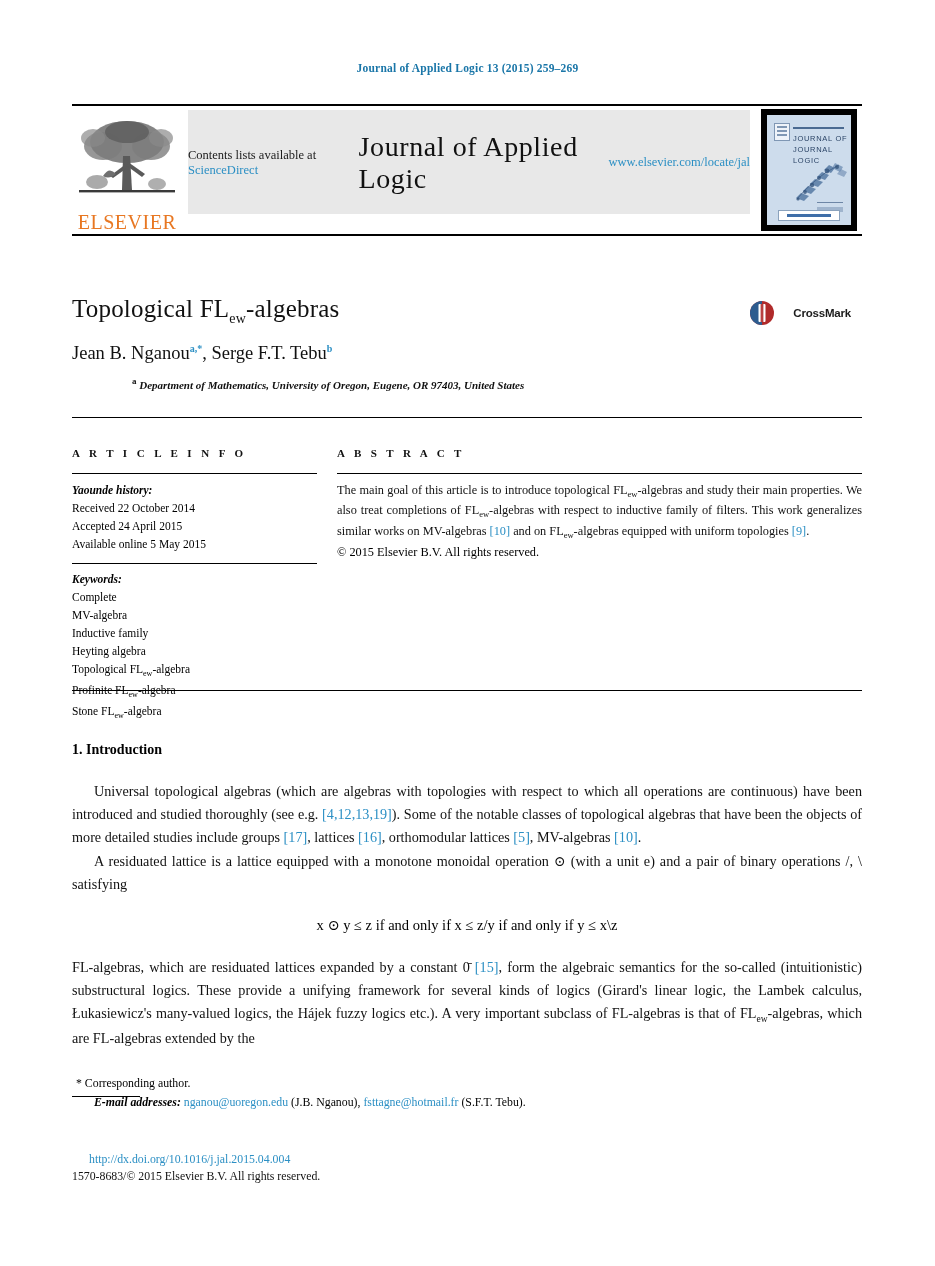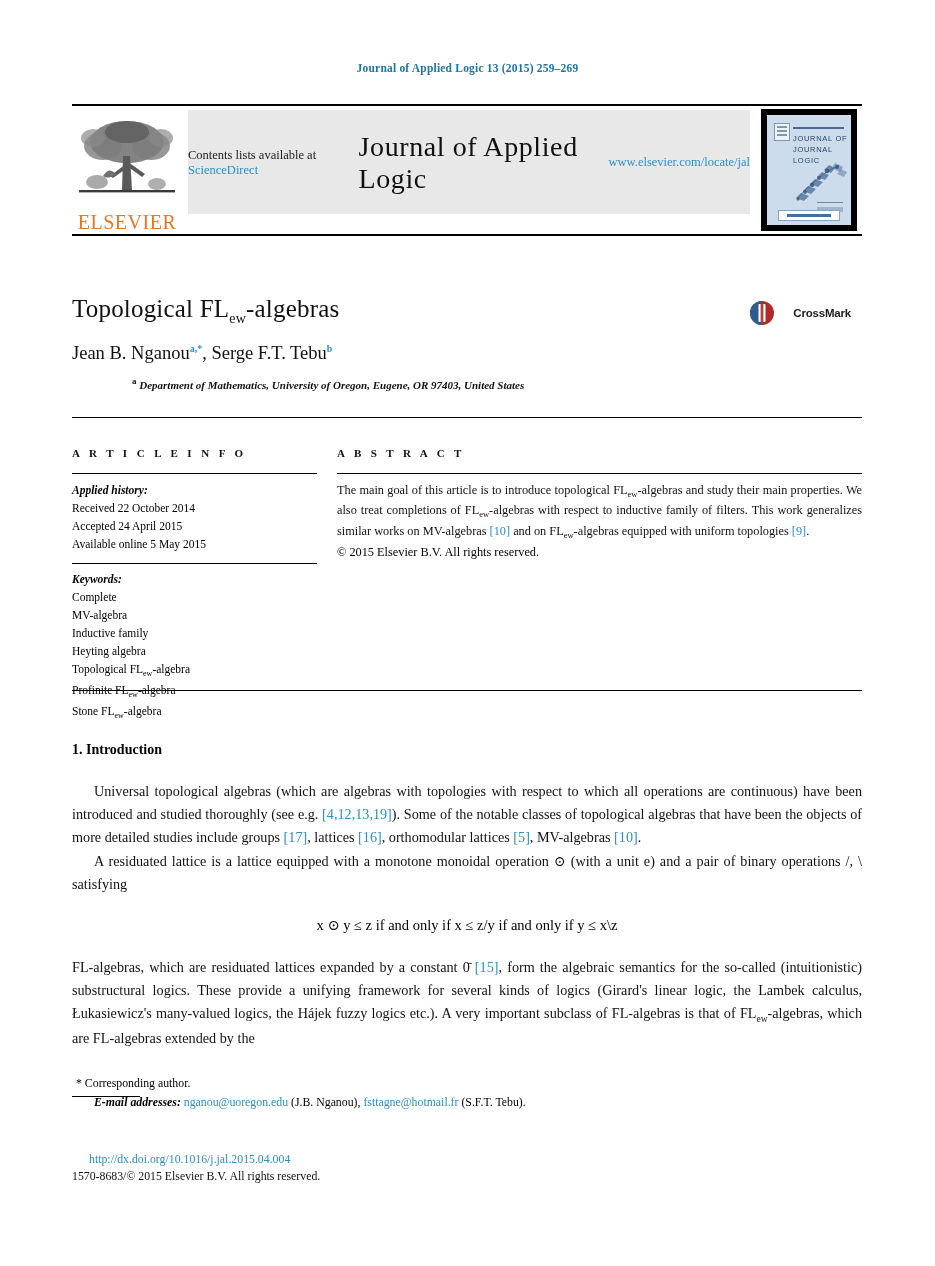--- a/index.html
+++ b/index.html
@@ -438,21 +438,21 @@
       <span>Department of Mathematics, University of Oregon, Eugene, OR 97403, United States</span>
     </div>
   </div>
 
   <div class="rule-top"></div>
 
   <div class="info-col">
     <div class="section-tag">A R T I C L E  I N F O</div>
     <div class="tag-rule"></div>
     <div class="hist-block">
-      <div class="hist-title">Applied history:</div>
+      <div class="hist-title">Yaounde history:</div>
       <div>Received 22 October 2014</div>
       <div>Accepted 24 April 2015</div>
       <div>Available online 5 May 2015</div>
     </div>
     <div class="kw-rule"></div>
     <div class="kw-block">
       <div class="kw-title">Keywords:</div>
       <div>Complete</div>
       <div>MV-algebra</div>
       <div>Inductive family</div>

